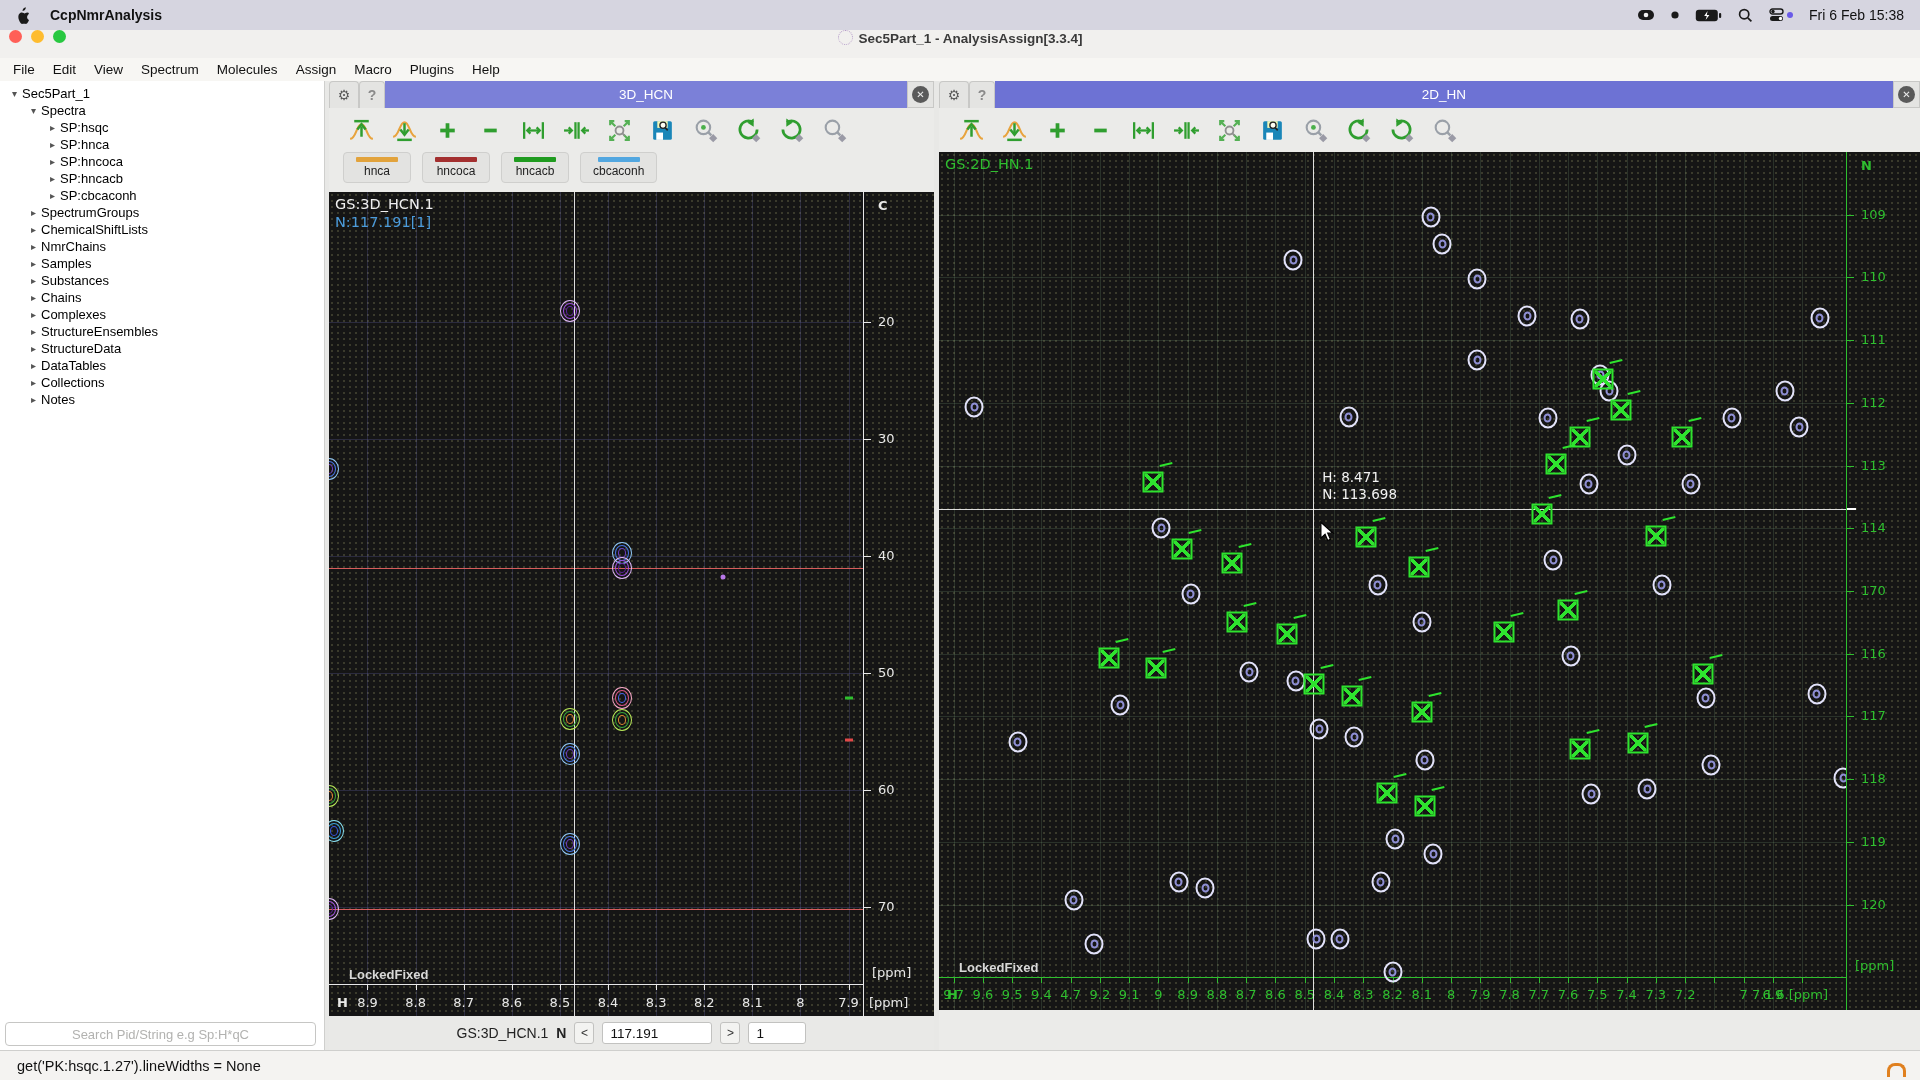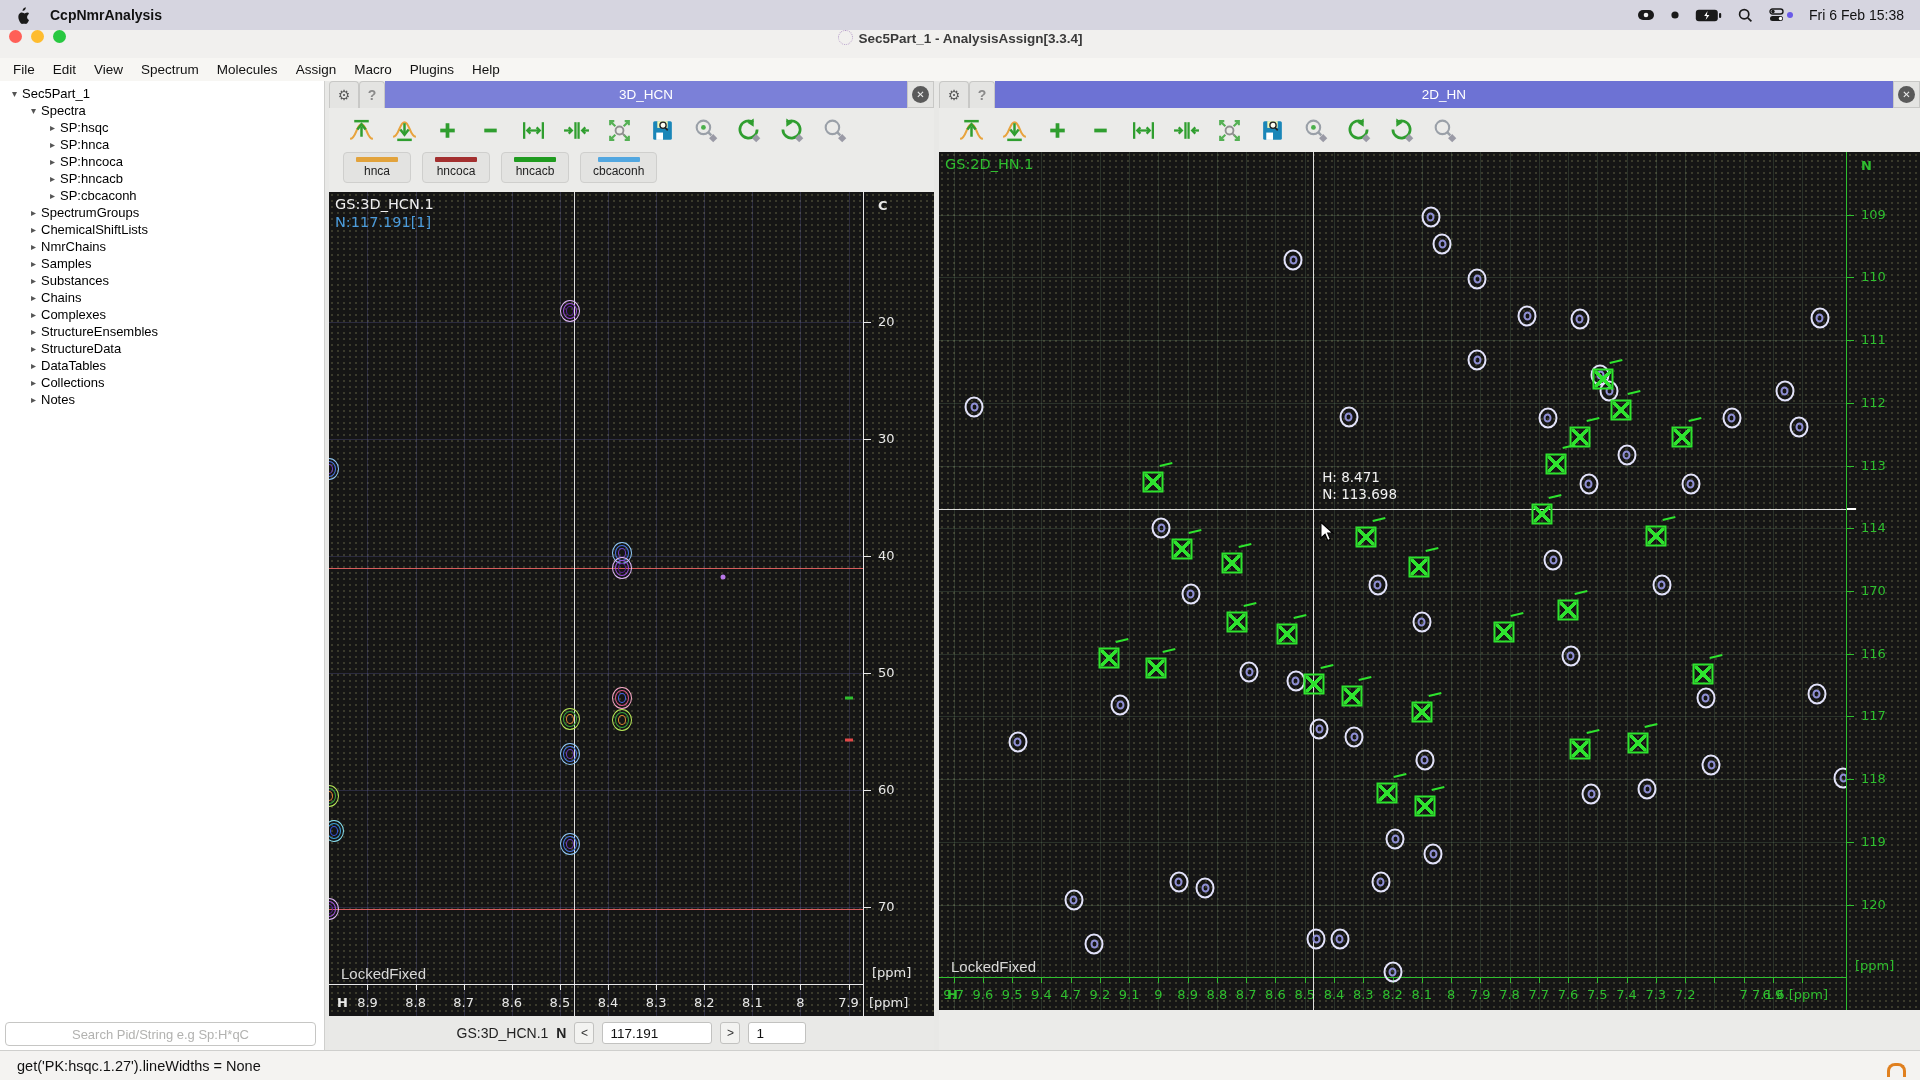--- a/index.html
+++ b/index.html
@@ -62,21 +62,21 @@
     background-size:6px 6px;}
   .plot{left:0;overflow:hidden;}
   .yaxis{right:0;box-sizing:border-box;}
   .gridv{position:absolute;top:0;bottom:0;width:1px;}
   .gridh{position:absolute;left:0;right:0;height:1px;}
   .xaxis-line{position:absolute;left:0;right:0;height:1px;}
   .xtick{position:absolute;width:1px;height:5px;}
   .xlab{position:absolute;transform:translateX(-50%);font-family:"DejaVu Sans",sans-serif;font-size:13px;white-space:nowrap;}
   .ylab{position:absolute;font-family:"DejaVu Sans",sans-serif;font-size:13px;white-space:nowrap;}
   .ytick{position:absolute;left:0;width:7px;height:1px;}
-  .lock-label{position:absolute;left:12px;font-size:15px;color:#d8d8d8;}
+  .lock-label{position:absolute;left:20px;font-size:13px;color:#d8d8d8;font-weight:bold;}
   .overlay{position:absolute;left:6px;top:3px;font-family:"DejaVu Sans",sans-serif;font-size:14.5px;line-height:18px;}
   .xh-v{position:absolute;top:0;bottom:0;width:1px;background:rgba(255,255,255,0.85);}
   .xh-h{position:absolute;left:0;right:0;height:1px;background:rgba(255,255,255,0.85);}
   .xh-label{position:absolute;color:#f2f2f2;font-size:13.5px;font-family:"DejaVu Sans",sans-serif;line-height:17px;white-space:nowrap;}
   .axis-marker{position:absolute;left:0;width:9px;height:2px;background:#fff;}
   .plane-line{position:absolute;left:0;right:0;height:1px;background:rgba(235,100,100,0.9);}
   
   .pk{position:absolute;transform:translate(-50%,-50%);}
   .pk-ring{width:15px;height:17px;border:2px solid;border-radius:50%;display:flex;align-items:center;justify-content:center;box-sizing:content-box;}
   .pk-ring i{display:block;width:4px;height:5px;border:2px solid;border-radius:50%;}

